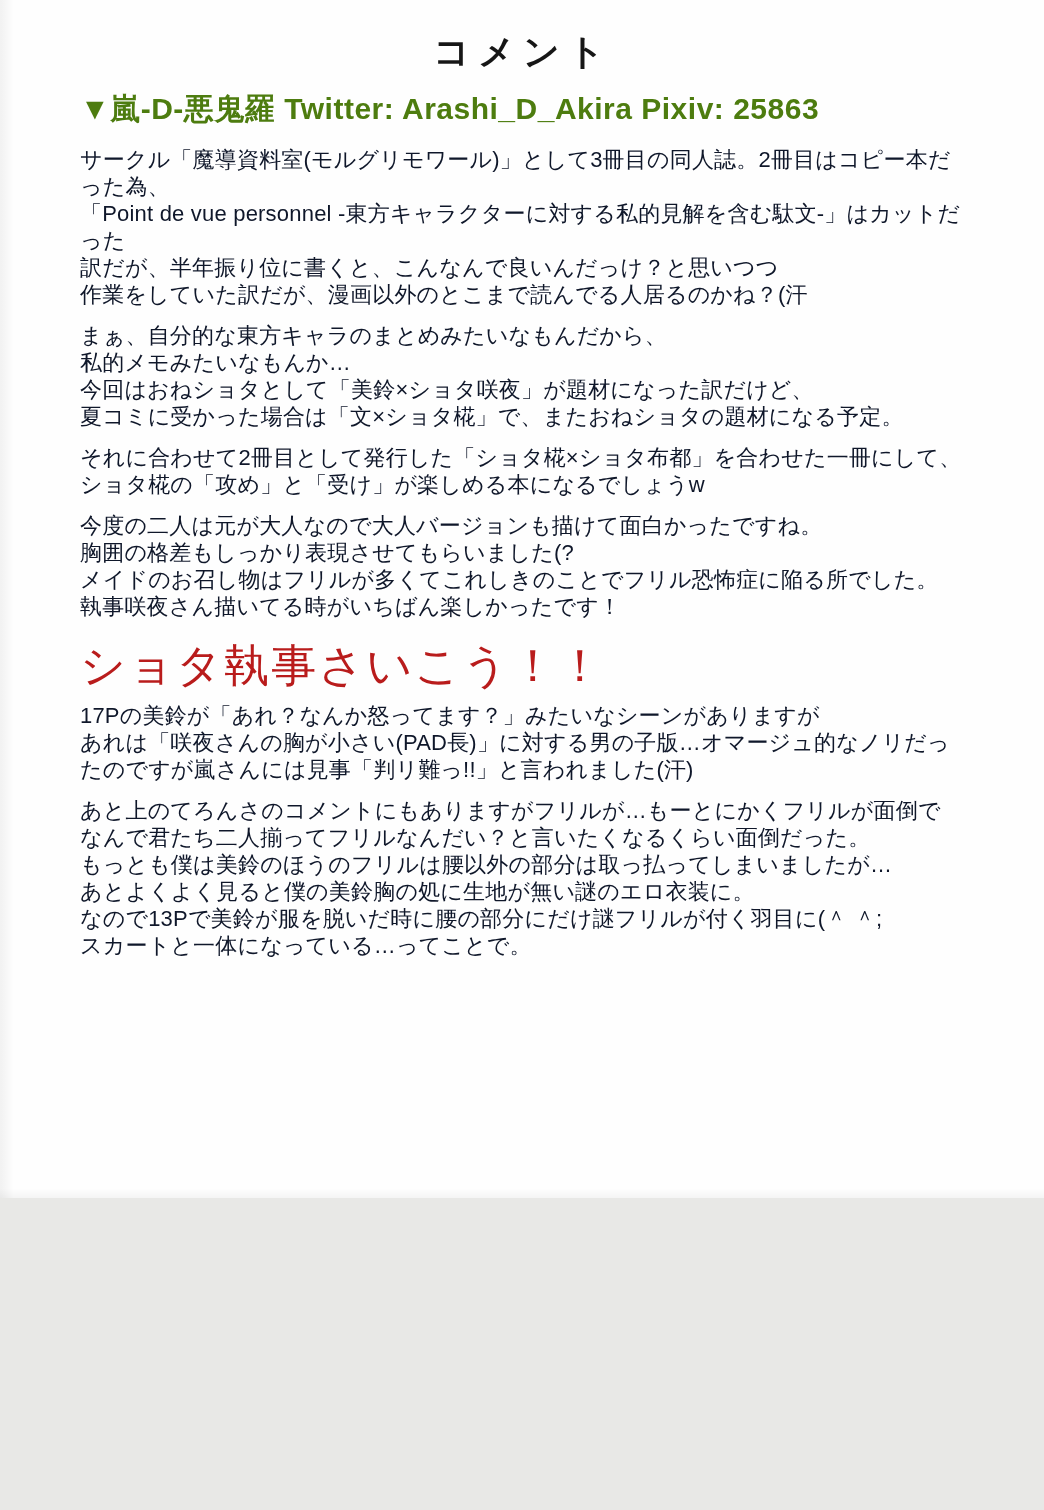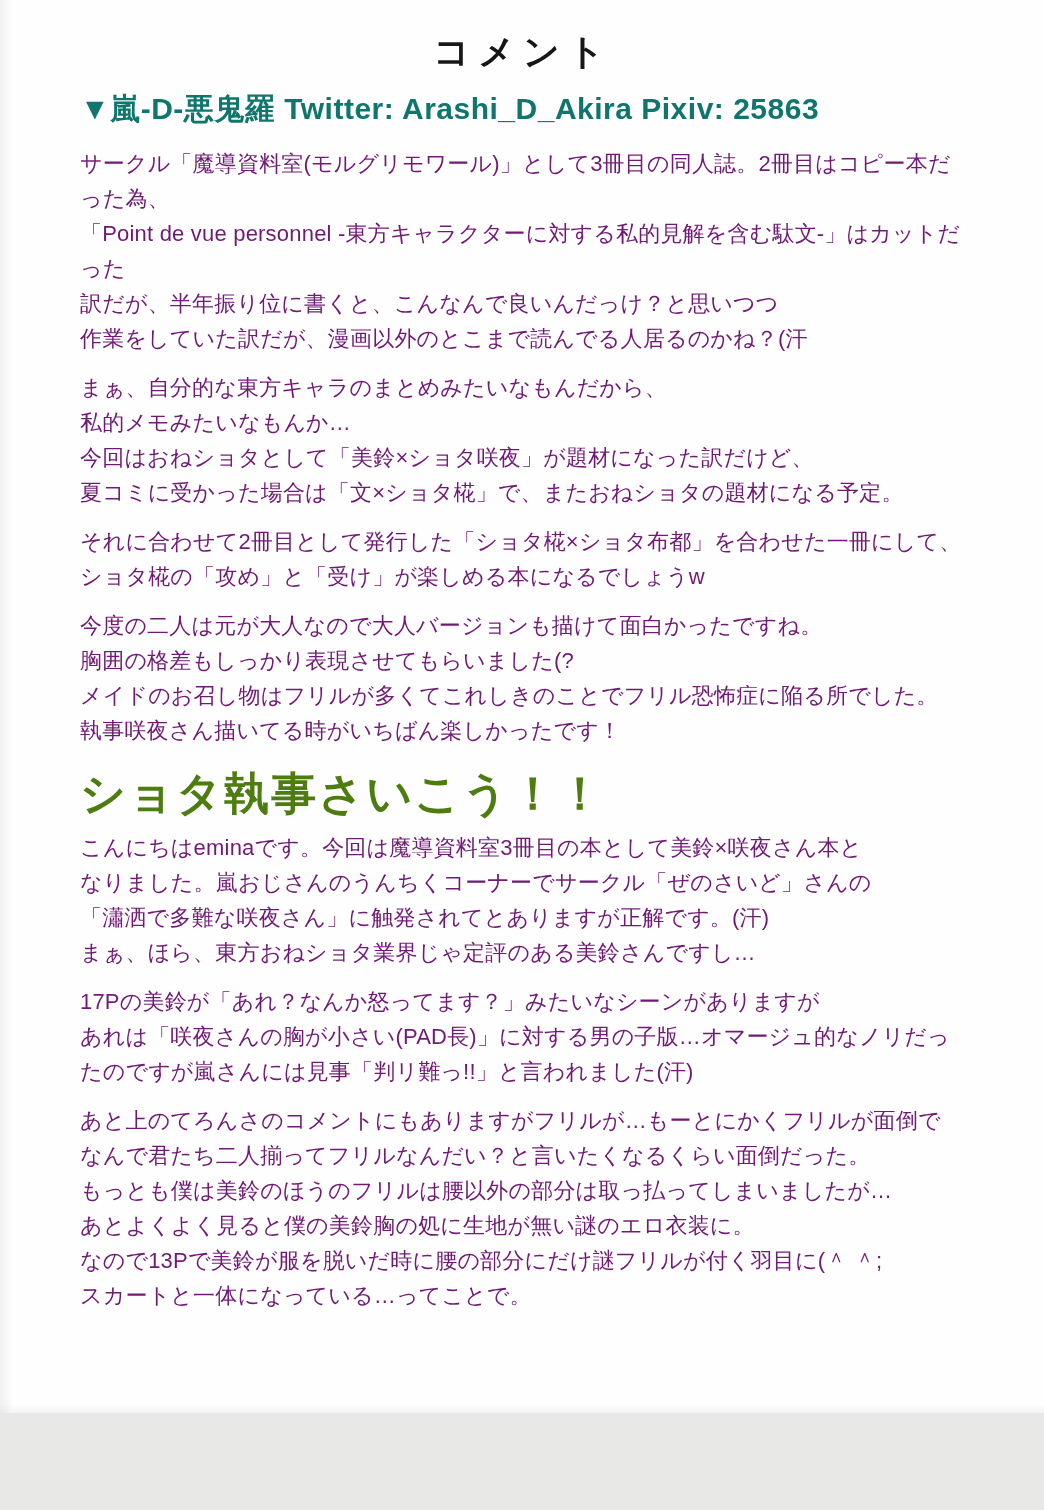--- a/index.html
+++ b/index.html
@@ -3,21 +3,21 @@
 <meta charset="utf-8">
 <style>
   html, body {
     margin: 0;
     padding: 0;
     background: #e8e8e6;
   }
   .page {
     position: relative;
     width: 1044px;
-    height: 1413px;
+    height: 1198px;
     margin: 0 auto;
     background: #fefefe;
     color: #1b1b1b;
     font-family: "Liberation Sans", "DejaVu Sans", sans-serif;
     box-sizing: border-box;
     padding: 22px 78px 0 80px;
     overflow: hidden;
   }
   
   .scan-edge-left {
@@ -37,40 +37,40 @@
     letter-spacing: 8px;
     margin: 6px 0 12px 0;
     color: #161616;
   }
   .sec-header {
     font-size: 30px;
     font-weight: 700;
     letter-spacing: 0.5px;
     margin: 16px 0 16px 0;
     white-space: nowrap;
-    color: #0f766e;
+    color: #4d7c0f;
   }
   .sec-header.first {
     margin-top: 8px;
   }
   .body-par {
     font-size: 22px;
-    line-height: 35px;
+    line-height: 27px;
     margin: 0 0 14px 0;
     white-space: pre-line;
     letter-spacing: 0.2px;
-    color: #701a75;
+    color: #0f172a;
   }
   .big-text {
     font-size: 45px;
-    font-weight: 700;
+    font-weight: 400;
     letter-spacing: 2px;
     margin: 0 0 6px 0;
     white-space: nowrap;
-    color: #4d7c0f;
+    color: #b91c1c;
   }
   section { display: block; }
 </style>
 </head>
 <body>
 
 <div class="page">
   <div class="scan-edge-left"></div>
   <div class="scan-edge-bottom"></div>
 
@@ -92,24 +92,20 @@
 
   <section>
     <p class="body-par" style="margin-bottom:16px;">今度の二人は元が大人なので大人バージョンも描けて面白かったですね。
 胸囲の格差もしっかり表現させてもらいました(?
 メイドのお召し物はフリルが多くてこれしきのことでフリル恐怖症に陥る所でした。
 執事咲夜さん描いてる時がいちばん楽しかったです！</p>
     <p class="big-text">ショタ執事さいこう！！</p>
   </section>
 
   <section>
-    <p class="body-par">こんにちはeminaです。今回は魔導資料室3冊目の本として美鈴×咲夜さん本と
-なりました。嵐おじさんのうんちくコーナーでサークル「ぜのさいど」さんの
-「瀟洒で多難な咲夜さん」に触発されてとありますが正解です。(汗)
-まぁ、ほら、東方おねショタ業界じゃ定評のある美鈴さんですし…</p>
     <p class="body-par">17Pの美鈴が「あれ？なんか怒ってます？」みたいなシーンがありますが
 あれは「咲夜さんの胸が小さい(PAD長)」に対する男の子版…オマージュ的なノリだっ
 たのですが嵐さんには見事「判リ難っ!!」と言われました(汗)</p>
     <p class="body-par">あと上のてろんさのコメントにもありますがフリルが…もーとにかくフリルが面倒で
 なんで君たち二人揃ってフリルなんだい？と言いたくなるくらい面倒だった。
 もっとも僕は美鈴のほうのフリルは腰以外の部分は取っ払ってしまいましたが…
 あとよくよく見ると僕の美鈴胸の処に生地が無い謎のエロ衣装に。
 なので13Pで美鈴が服を脱いだ時に腰の部分にだけ謎フリルが付く羽目に(＾ ＾;
 スカートと一体になっている…ってことで。</p>
 

